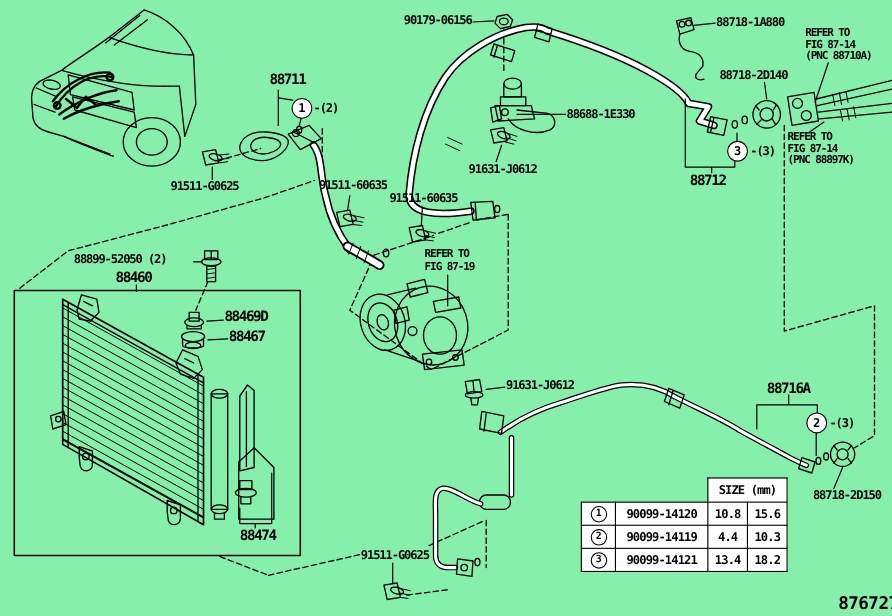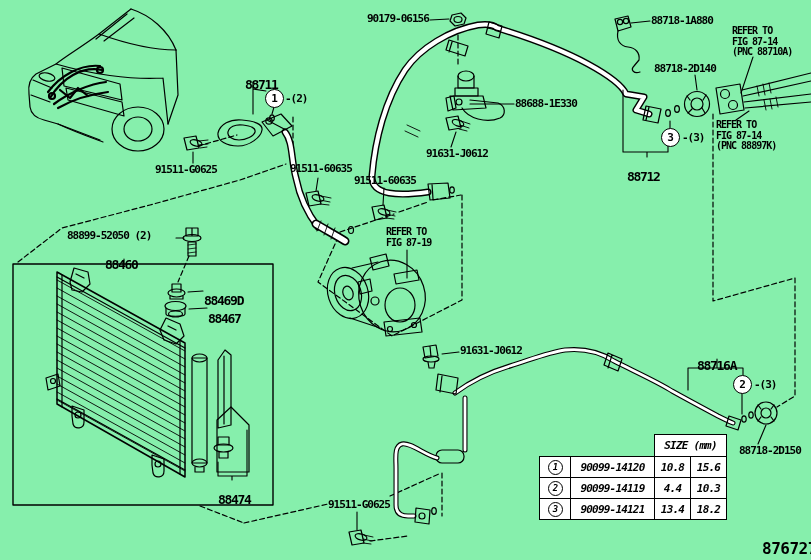--- a/index.html
+++ b/index.html
@@ -1,28 +1,28 @@
 <!DOCTYPE html>
 <html><head>
 <meta charset="utf-8">
 <style>
   html,body{margin:0;padding:0;background:#fff;}
   .canvas{position:relative;width:811px;height:560px;background:#86efac;overflow:hidden;
           font-family:"DejaVu Sans Mono",monospace;color:#000;}
   .canvas svg{position:absolute;left:0;top:0;}
   .lbl{position:absolute;font-weight:bold;font-size:11px;letter-spacing:-1px;
        line-height:1.0;white-space:nowrap;}
-  .lbl.big{font-size:13px;letter-spacing:-1.3px;margin-top:12px;}
+  .lbl.big{font-size:13px;letter-spacing:-1.3px;}
   .lbl.refer{font-size:10px;letter-spacing:-1px;line-height:1.06;white-space:pre-line;}
   .callout{position:absolute;width:17px;height:17px;border:1.6px solid #000;border-radius:50%;
            display:flex;align-items:center;justify-content:center;
            font-size:11px;font-weight:bold;background:#fff;z-index:3;}
   .qty{position:absolute;font-size:11px;font-weight:bold;letter-spacing:-1px;}
-  .size-table{position:absolute;left:539px;top:434px;border-collapse:collapse;
-              font-size:11px;font-weight:bold;letter-spacing:-0.8px;z-index:3;background:transparent;font-style:italic;}
+  .size-table{position:absolute;left:528px;top:434px;border-collapse:collapse;
+              font-size:11px;font-weight:bold;letter-spacing:-0.8px;z-index:3;background:transparent;}
   .size-table td{padding:0;height:20px;text-align:center;vertical-align:middle;}
   .size-table td.b{border:1.6px solid #000;background:#fff;}
   .size-table td.nb{border:none;}
   .size-table td.part{text-align:center;}
   .circ{display:inline-block;width:13px;height:13px;border:1.3px solid #000;border-radius:50%;
         font-size:9px;font-weight:bold;line-height:13px;text-align:center;}
   .code{position:absolute;font-size:16px;font-weight:bold;letter-spacing:-0.5px;}
 </style>
 </head>
 <body>

